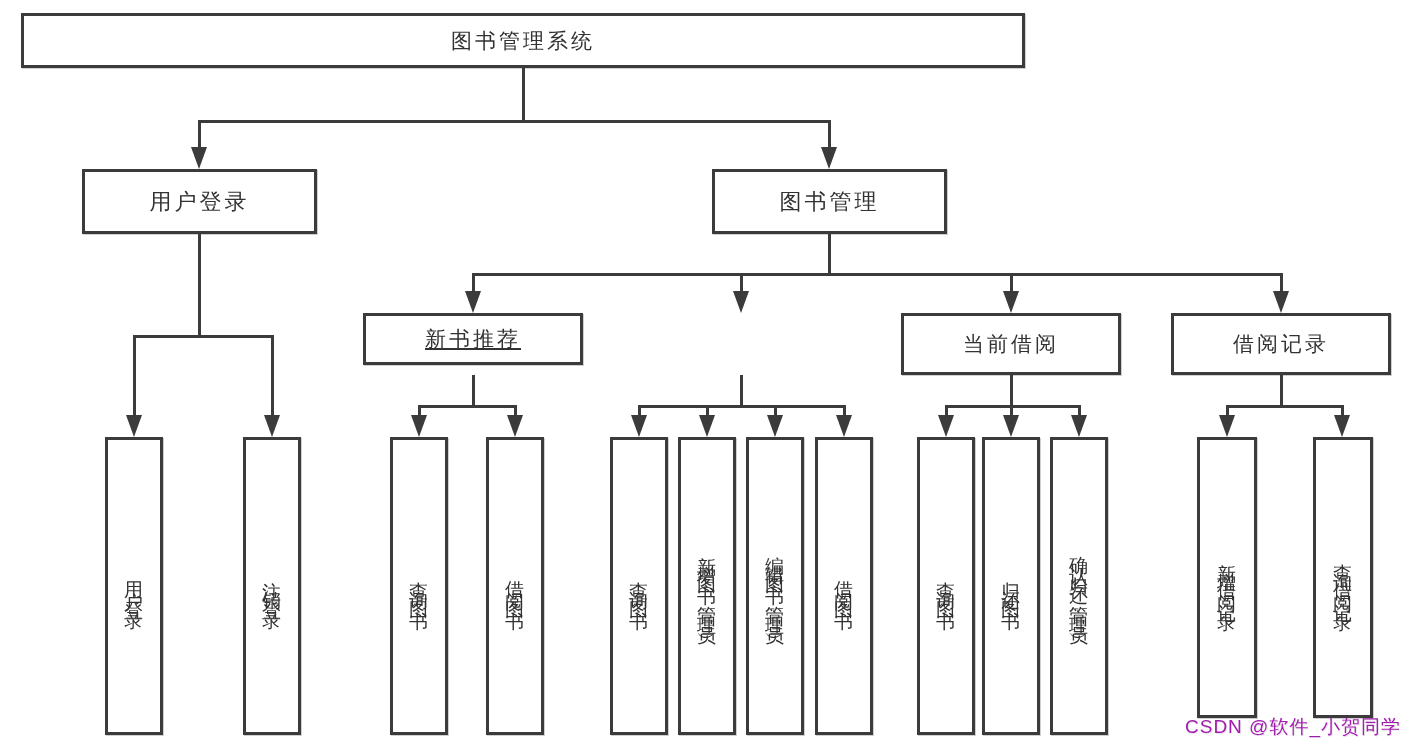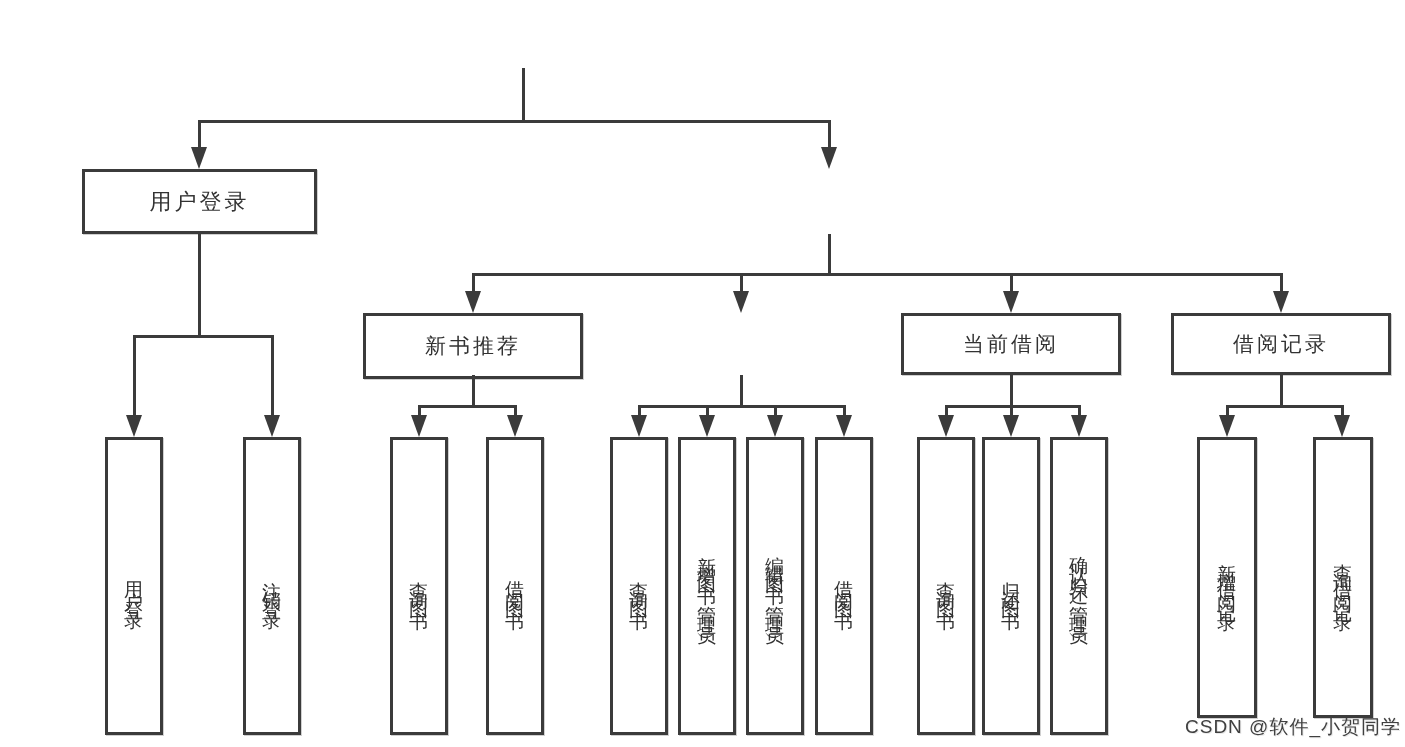--- a/index.html
+++ b/index.html
@@ -54,38 +54,44 @@
   .ar{
     position:absolute;width:0;height:0;
     border-left:8px solid transparent;
     border-right:8px solid transparent;
     border-top:22px solid var(--line);
   }
   .watermark{
     position:absolute;
     left:1185px;top:714px;
     font-size:19px;
-    color:#404040;
+    color:#a21caf;
     letter-spacing:1px;
     text-shadow:1px 1px 0 #e9e9e9;
     z-index:5;
     white-space:nowrap;
   }
 </style>
 </head>
 <body>
 
 <div id="canvas">
 
+  <div class="hbox root-box" style="left:21px;top:13px;width:1004px;height:55px;">
+    <span>图书管理系统</span>
+  </div>
 
   <div class="hbox l2-box" style="left:82px;top:169px;width:235px;height:65px;">
     <span>用户登录</span>
   </div>
-
-  <div class="hbox l3-box" style="left:363px;top:313px;width:220px;height:66px;">
+  <div class="hbox l2-box" style="left:712px;top:169px;width:235px;height:65px;">
+    <span>图书管理</span>
+  </div>
+
+  <div class="hbox l3-box" style="left:363px;top:313px;width:220px;height:52px;text-decoration:underline;">
     <span>新书推荐</span>
   </div>
   <div class="hbox l3-box" style="left:1171px;top:313px;width:220px;height:62px;">
     <span>借阅记录</span>
   </div>
   <div class="hbox l3-box" style="left:901px;top:313px;width:220px;height:62px;">
     <span>当前借阅</span>
   </div>
 
   <div class="vbox" style="left:105px;top:437px;width:58px;height:298px;">

